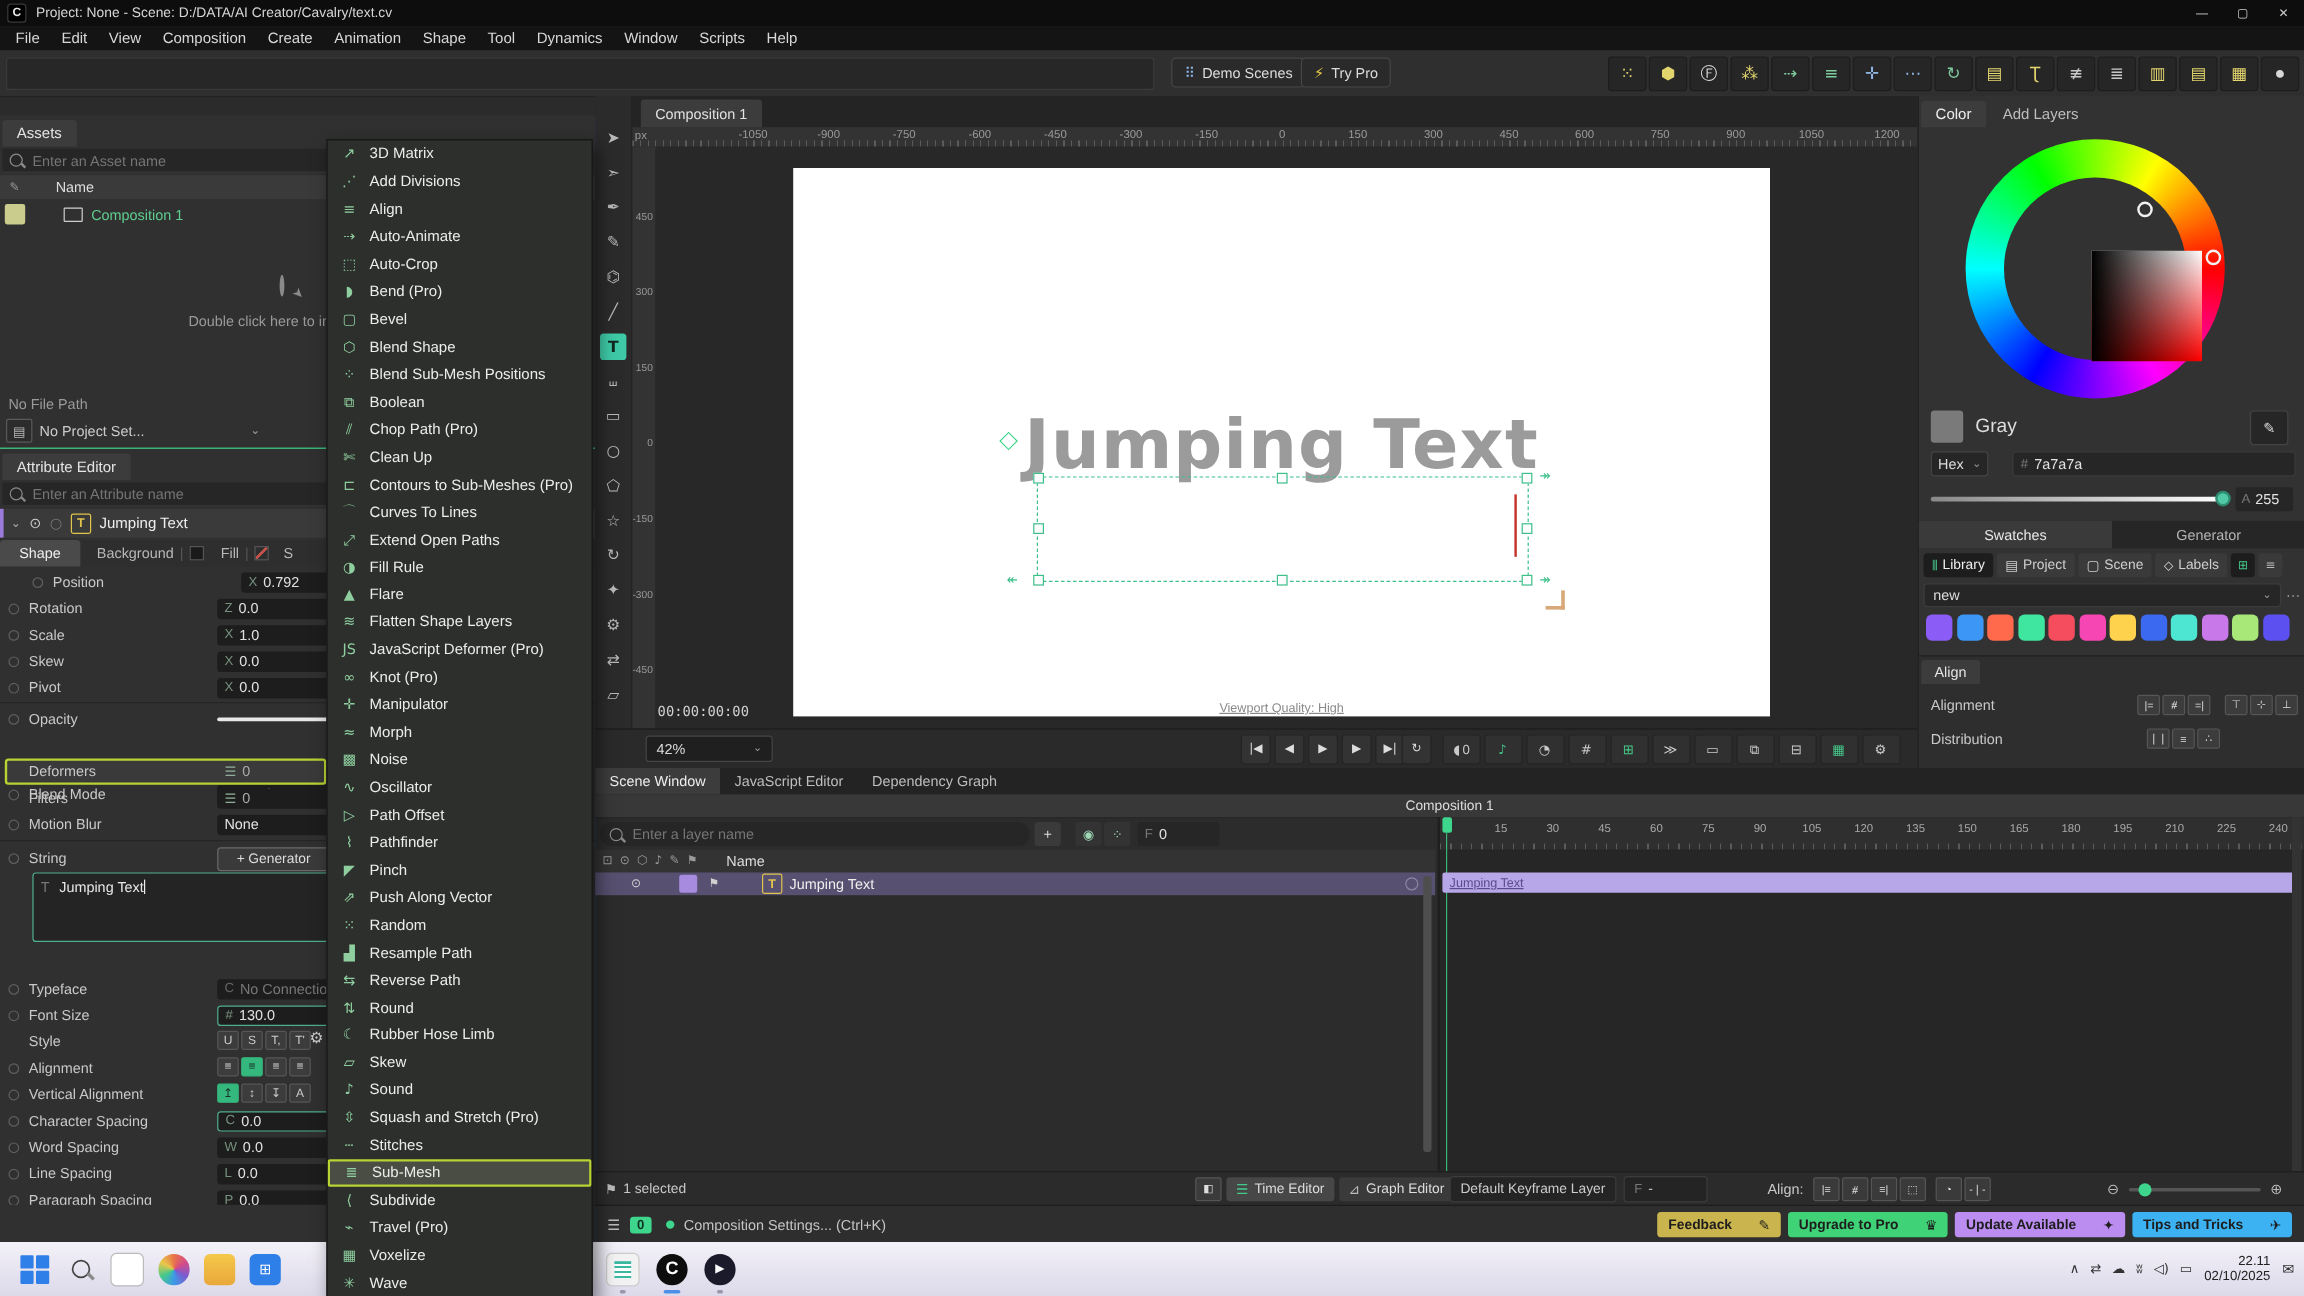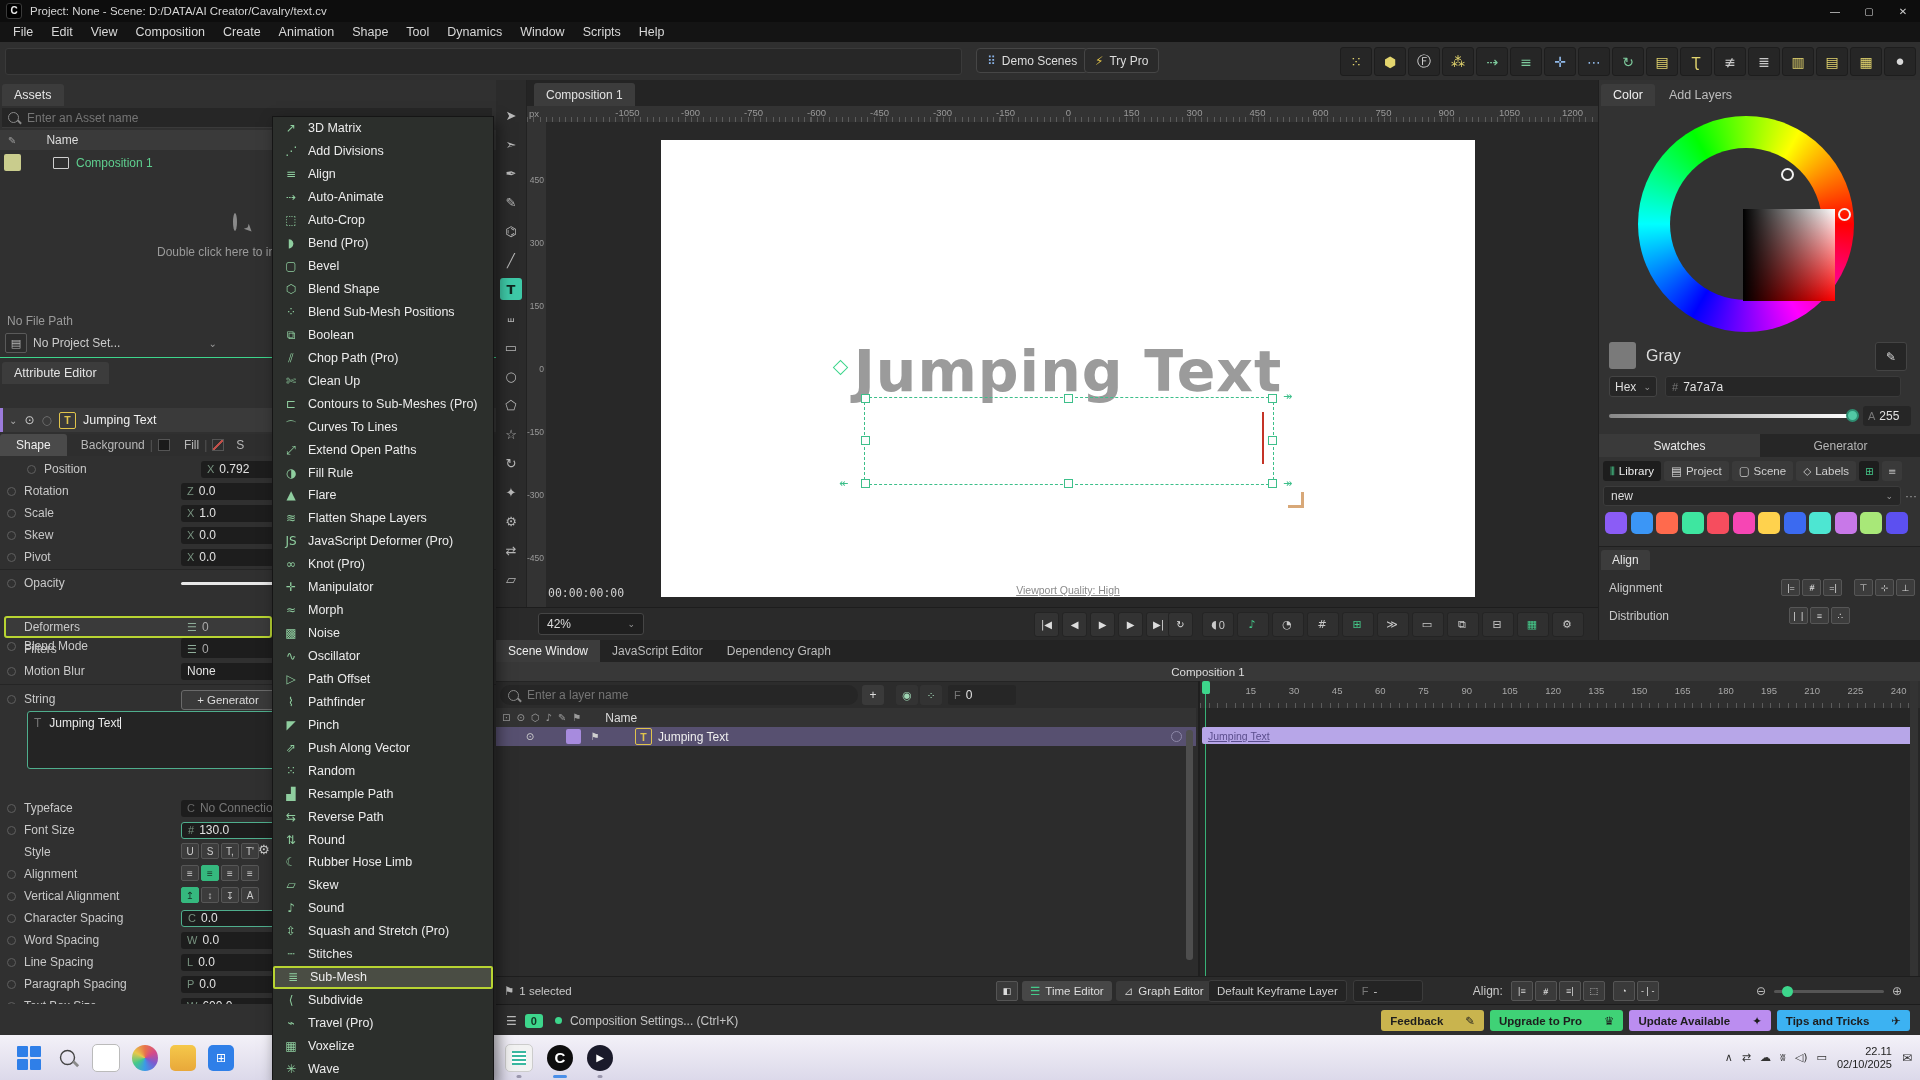--- a/index.html
+++ b/index.html
@@ -21,21 +21,21 @@
   .menu-item{padding:0 9px;color:#d8d8d8;font-size:12.5px;line-height:20px;}
   .toolbar{left:0;top:42px;width:1920px;height:38px;background:#2f2f2f;border-bottom:1px solid #222;}
   .tb-input{position:absolute;left:5px;top:6px;width:955px;height:25px;background:#272727;border:1px solid #3a3a3a;border-radius:3px;}
   .tb-btn{position:absolute;top:6px;height:25px;background:#2a2a2a;border:1px solid #464646;border-radius:4px;
           display:flex;align-items:center;padding:0 10px;gap:6px;color:#ddd;font-size:12px;box-sizing:border-box;}
   .tb-icons{position:absolute;right:4px;top:5px;display:flex;gap:2px;}
   .tb-ic{width:30px;height:27px;background:#262626;border:1px solid #1d1d1d;border-radius:3px;
          display:flex;align-items:center;justify-content:center;font-size:14px;}
 
   
-  .left-panel{left:0;top:80px;width:496px;height:955px;background:#303030;border-right:6px solid #3b82f6;}
+  .left-panel{left:0;top:96px;width:496px;height:955px;background:#303030;border-right:6px solid #3b82f6;}
   .panel-tab{position:absolute;height:22px;background:#3c3c3c;color:#e4e4e4;font-size:12.5px;
              display:flex;align-items:center;padding:0 12px;border-radius:3px 3px 0 0;}
   .search-box{position:absolute;height:20px;background:#262626;border-bottom:1px solid #3a3a3a;display:flex;align-items:center;gap:6px;padding-left:6px;box-sizing:border-box;}
   .mag{width:9px;height:9px;border:1.5px solid #8a8a8a;border-radius:50%;position:relative;flex:none;}
   .mag:after{content:"";position:absolute;left:8px;top:8px;width:5px;height:1.5px;background:#8a8a8a;transform:rotate(45deg);}
   .search-box input{background:transparent;border:none;outline:none;color:#bbb;font-size:12px;width:85%;}
   .hdr-row{position:absolute;height:20px;background:#3a3a3a;display:flex;align-items:center;gap:8px;padding-left:8px;box-sizing:border-box;color:#ddd;}
   .asset-row{position:absolute;height:21px;display:flex;align-items:center;gap:7px;padding-left:4px;box-sizing:border-box;}
   .asset-swatch{width:17px;height:17px;background:#c9cc8d;border-radius:2px;flex:none;}
   .comp-ico{width:14px;height:10px;border:1px solid #cfcfcf;border-radius:1px;flex:none;}
@@ -129,21 +129,21 @@
   .wheel{position:absolute;left:39px;top:36px;width:216px;height:216px;border-radius:50%;
          background:conic-gradient(from 90deg,#f00,#f0f 60deg,#00f 120deg,#0ff 180deg,#0f0 240deg,#ff0 300deg,#f00 360deg);}
   .wheel-hole{position:absolute;left:32px;top:32px;width:152px;height:152px;border-radius:50%;background:#323232;}
   .sv-box{position:absolute;left:105px;top:93px;width:92px;height:92px;
           background:linear-gradient(to right,#000,rgba(0,0,0,0)),linear-gradient(to bottom,#fff,#f00);}
   .ring-hdl{position:absolute;width:13px;height:13px;border:2px solid #f2f2f2;border-radius:50%;box-sizing:border-box;}
   .gray-row{position:absolute;left:10px;top:262px;display:flex;align-items:center;gap:10px;}
   .gray-sw{width:27px;height:27px;background:#7a7a7a;border-radius:3px;}
   .dropper-btn{position:absolute;right:14px;top:262px;width:30px;height:27px;background:#262626;border:1px solid #444;border-radius:3px;
                display:flex;align-items:center;justify-content:center;color:#ddd;}
-  .hex-row{position:absolute;left:10px;top:296px;display:flex;gap:8px;align-items:center;}
+  .hex-row{position:absolute;left:10px;top:296px;display:flex;gap:20px;align-items:center;}
   .hex-sel{width:48px;height:21px;background:#262626;border:1px solid #444;border-radius:3px;display:flex;align-items:center;justify-content:space-between;padding:0 5px;box-sizing:border-box;color:#ddd;}
   .hex-inp{width:236px;height:21px;background:#262626;border:1px solid #3a3a3a;border-radius:3px;display:flex;align-items:center;gap:5px;padding-left:6px;box-sizing:border-box;}
   .alpha-row{position:absolute;left:10px;top:326px;width:302px;height:20px;}
   .alpha-track{position:absolute;left:0;top:8px;width:244px;height:4px;border-radius:2px;background:linear-gradient(to right,#888,#fff);}
   .alpha-knob{position:absolute;left:237px;top:3px;width:13px;height:13px;border-radius:50%;background:#52c9a5;border:2px solid #2e8d71;box-sizing:border-box;}
   .alpha-field{position:absolute;right:0;top:0;width:48px;height:20px;background:#262626;border-radius:3px;display:flex;align-items:center;gap:4px;padding-left:5px;box-sizing:border-box;}
   .sw-tabs{position:absolute;left:0;top:354px;width:322px;height:23px;display:flex;background:#262626;}
   .sw-tab{flex:1;display:flex;align-items:center;justify-content:center;color:#b5b5b5;font-size:12px;}
   .sw-tab.on{background:#3a3a3a;color:#e8e8e8;}
   .lib-row{position:absolute;left:4px;top:381px;display:flex;gap:3px;align-items:center;}
@@ -354,20 +354,24 @@
     <div class="abs dim" style="left:157px;top:165px;width:115px;white-space:nowrap;overflow:hidden;">Double click here to im</div>
     <div class="abs dim" style="left:7px;top:234px;">No File Path</div>
     <div class="proj-drop" style="left:5px;top:252px;width:262px;">
       <span class="proj-ico">▤</span>
       <span style="color:#ccc;">No Project Set...</span>
       <span class="ico" style="position:absolute;right:50px;color:#999;font-size:10px;">⌄</span>
     </div>
     <div class="green-line" style="left:0;top:277px;width:496px;"></div>
 
     <div class="panel-tab" style="left:2px;top:282px;">Attribute Editor</div>
+    <div class="search-box" style="left:2px;top:306px;width:490px;">
+      <span class="mag"></span>
+      <input placeholder="Enter an Attribute name" style="">
+    </div>
     <div class="ae-layer" style="left:0;top:328px;width:496px;">
       <span class="ico" style="color:#aaa;font-size:10px;">⌄</span>
       <span class="ico" style="color:#ccc;">⊙</span>
       <span class="ico" style="color:#777;">○</span>
       <span class="t-badge">T</span>
       <span style="color:#eee;font-size:12.5px;">Jumping Text</span>
     </div>
     <div class="ae-tabs" style="left:0;top:354px;width:496px;">
       <div class="ae-tab-active">Shape</div>
       <span style="margin-left:14px;">Background</span>

